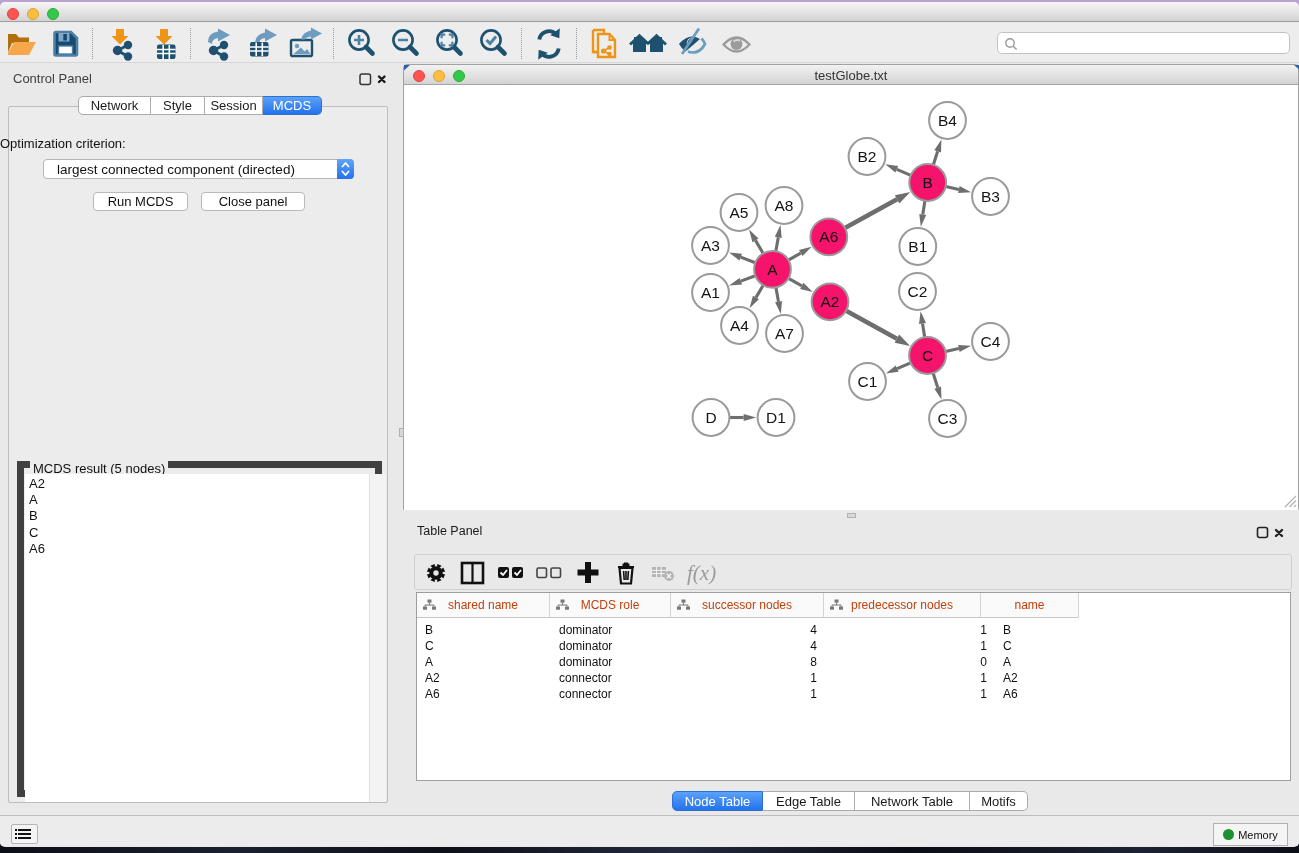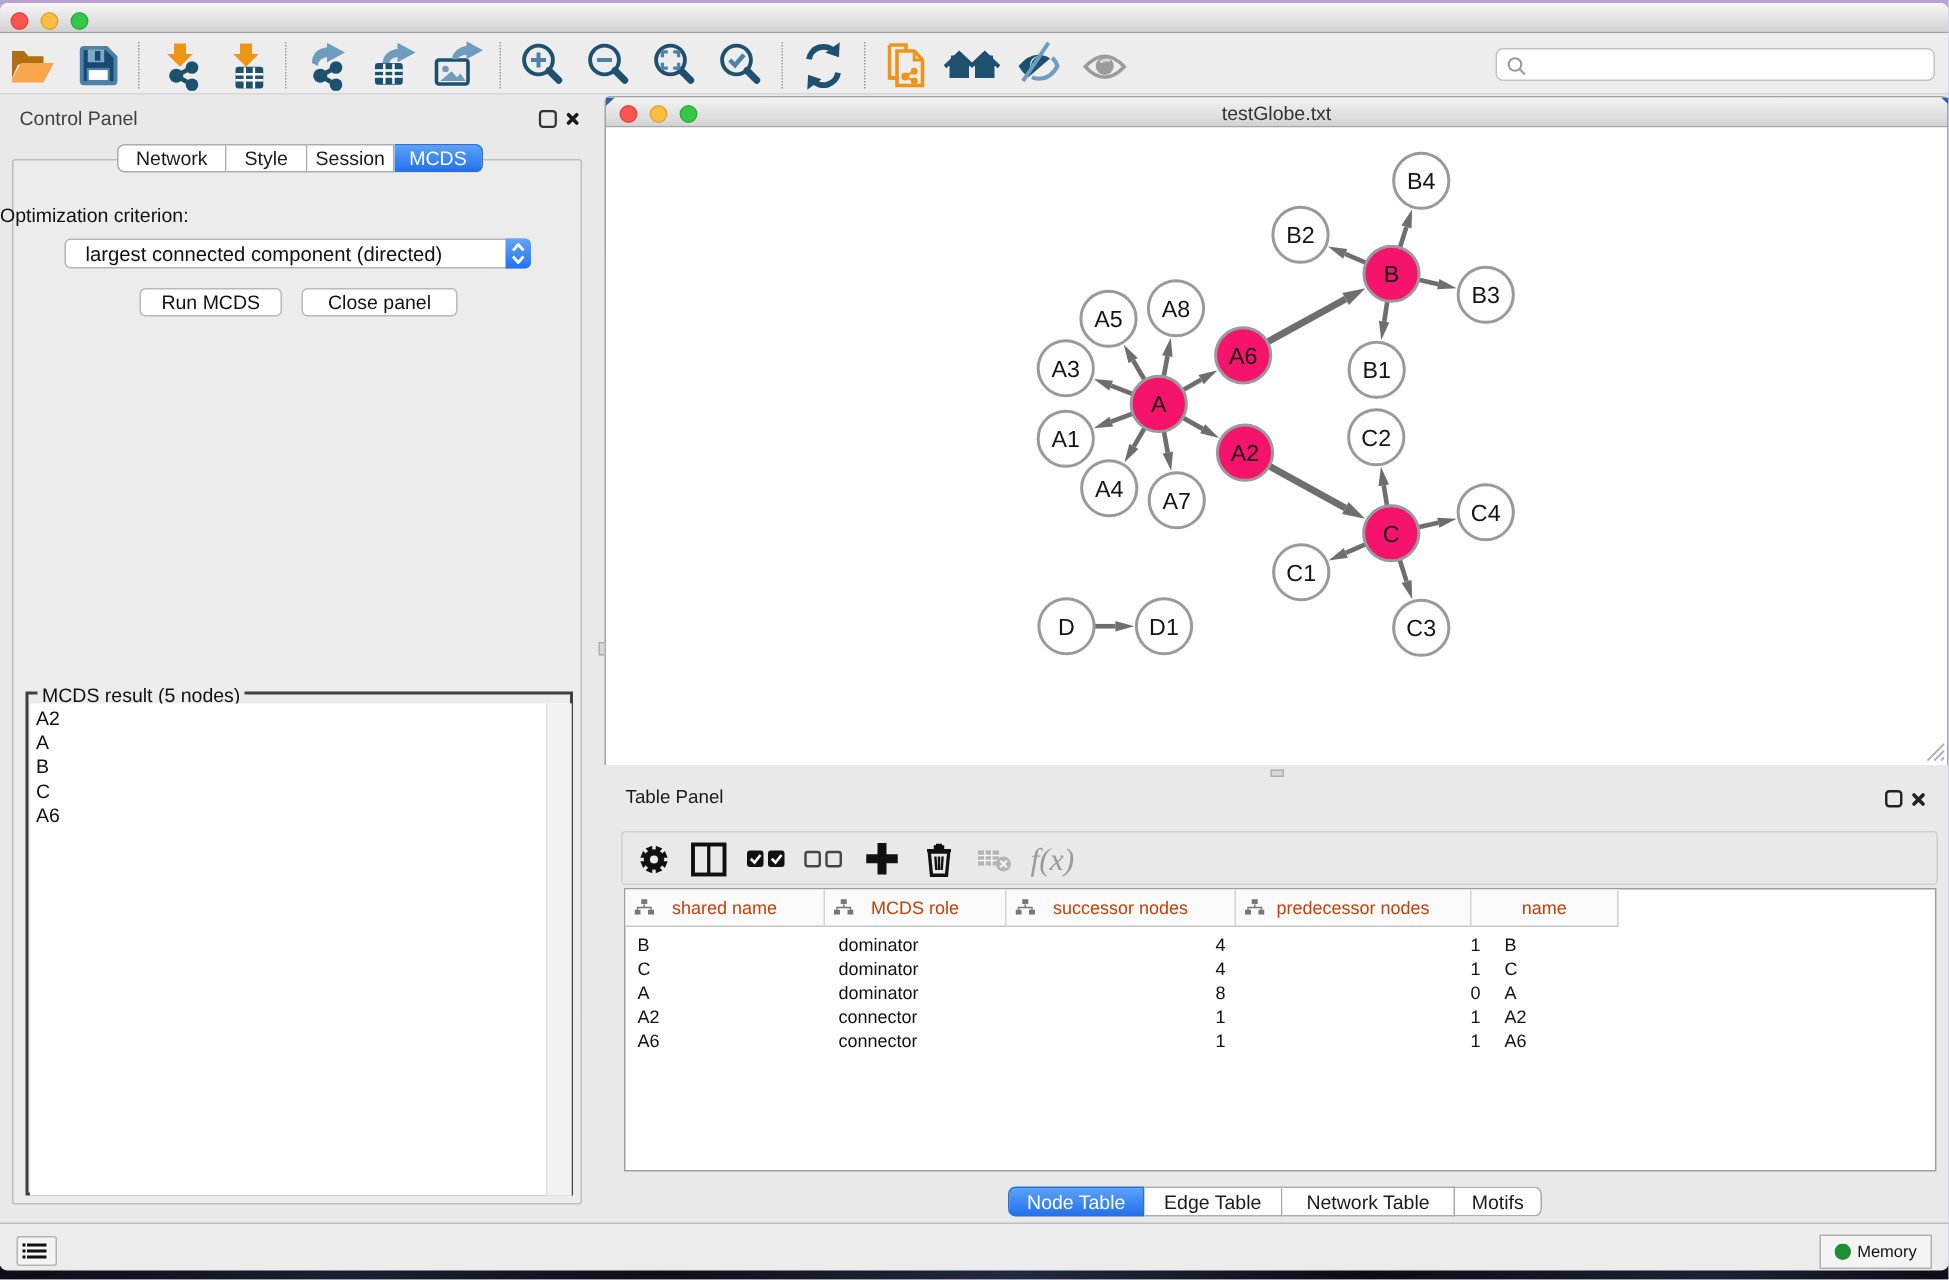--- a/index.html
+++ b/index.html
@@ -32,21 +32,21 @@
 .cptab.first{border-left:1px solid #ababab;border-radius:5px 0 0 5px;}
 .cptab.last{border-radius:0 5px 5px 0;}
 .cptab.sel{background:linear-gradient(#5ba2f8,#2372ee);color:#fff;border-color:#2d6fd4;}
 #optlabel{position:absolute;left:0;top:134px;width:396px;text-align:left;font-size:13px;color:#111;}
 #dropdown{position:absolute;left:43px;top:156.5px;width:311px;height:20px;background:#fff;border:1px solid #b5b5b5;border-radius:4px;}
 #dropdown .txt{position:absolute;left:13px;top:2px;font-size:13.5px;color:#111;}
 #dropdown .spin{position:absolute;right:-1px;top:-1px;width:17px;height:20px;border-radius:0 4px 4px 0;
  background:linear-gradient(#60a5f9,#2572ef);}
 .btn{position:absolute;height:19px;background:#fff;border:1px solid #b9b9b9;border-radius:4px;
  font-size:13px;color:#111;text-align:center;line-height:17px;}
-#fieldset{position:absolute;left:17px;top:459px;width:365px;height:336px;border:2px solid #404040;}
+#fieldset{position:absolute;left:17px;top:459px;width:365px;height:336px;border:7px solid #404040;}
 #fieldset legend{position:absolute;left:6px;top:-7px;background:#ececec;font-size:13px;color:#111;padding:0 3px;}
 #listbox{position:absolute;left:1px;top:6px;width:361px;height:328px;background:#fff;}
 #listbox .items{position:absolute;left:4px;top:1px;font-size:13px;color:#111;line-height:16.2px;}
 #listbox .sb{position:absolute;right:0;top:0;width:17px;height:100%;background:#f3f3f3;border-left:1px solid #e2e2e2;}
 
 #netwin{position:absolute;left:403px;top:62px;width:896px;height:446px;background:#fff;
  border:1px solid #a2a2a2;border-radius:4px 4px 0 0;}
 #nettitle{position:absolute;left:0;top:0;width:100%;height:20px;
  background:linear-gradient(#f2f2f2,#dedede 70%,#d2d2d2);border-bottom:1px solid #a6a6a6;border-radius:4px 4px 0 0;}
 #nettitle .title{position:absolute;left:0;right:0;top:3px;text-align:center;font-size:13px;color:#333;}

